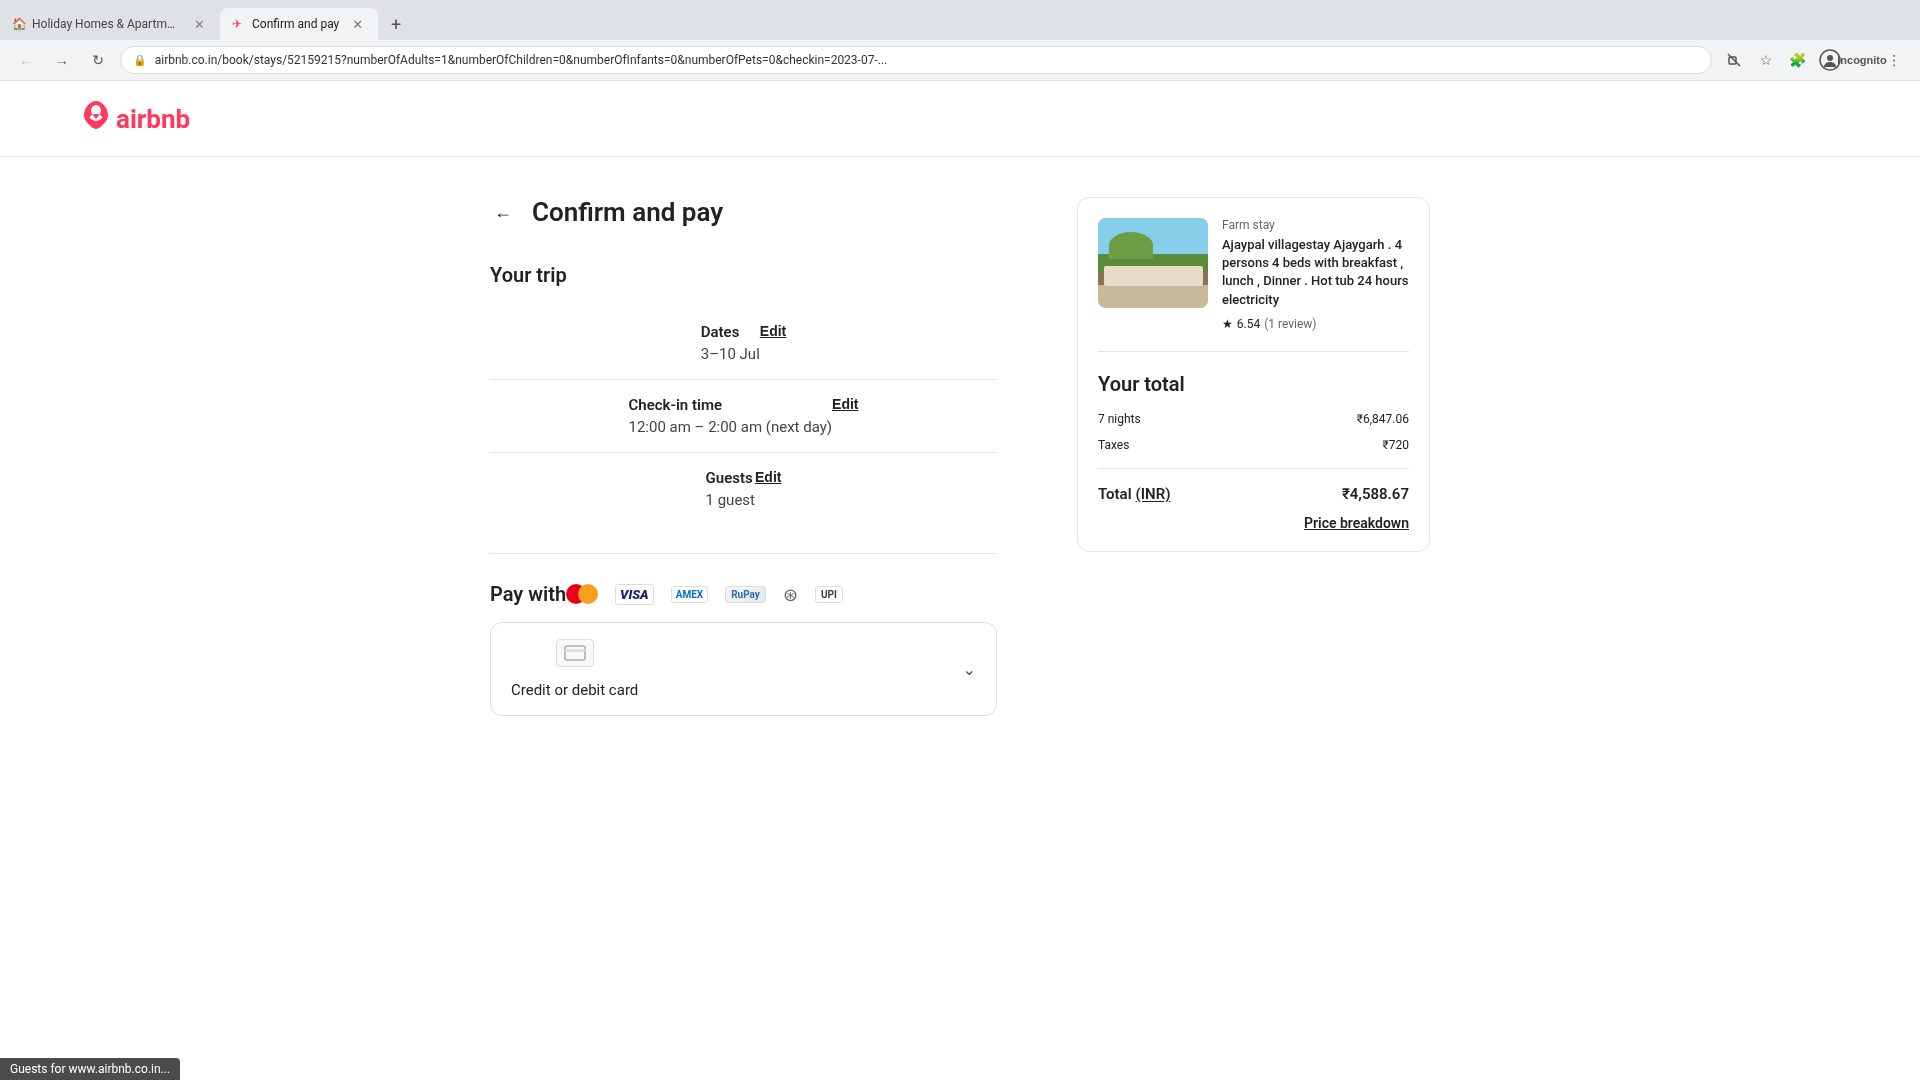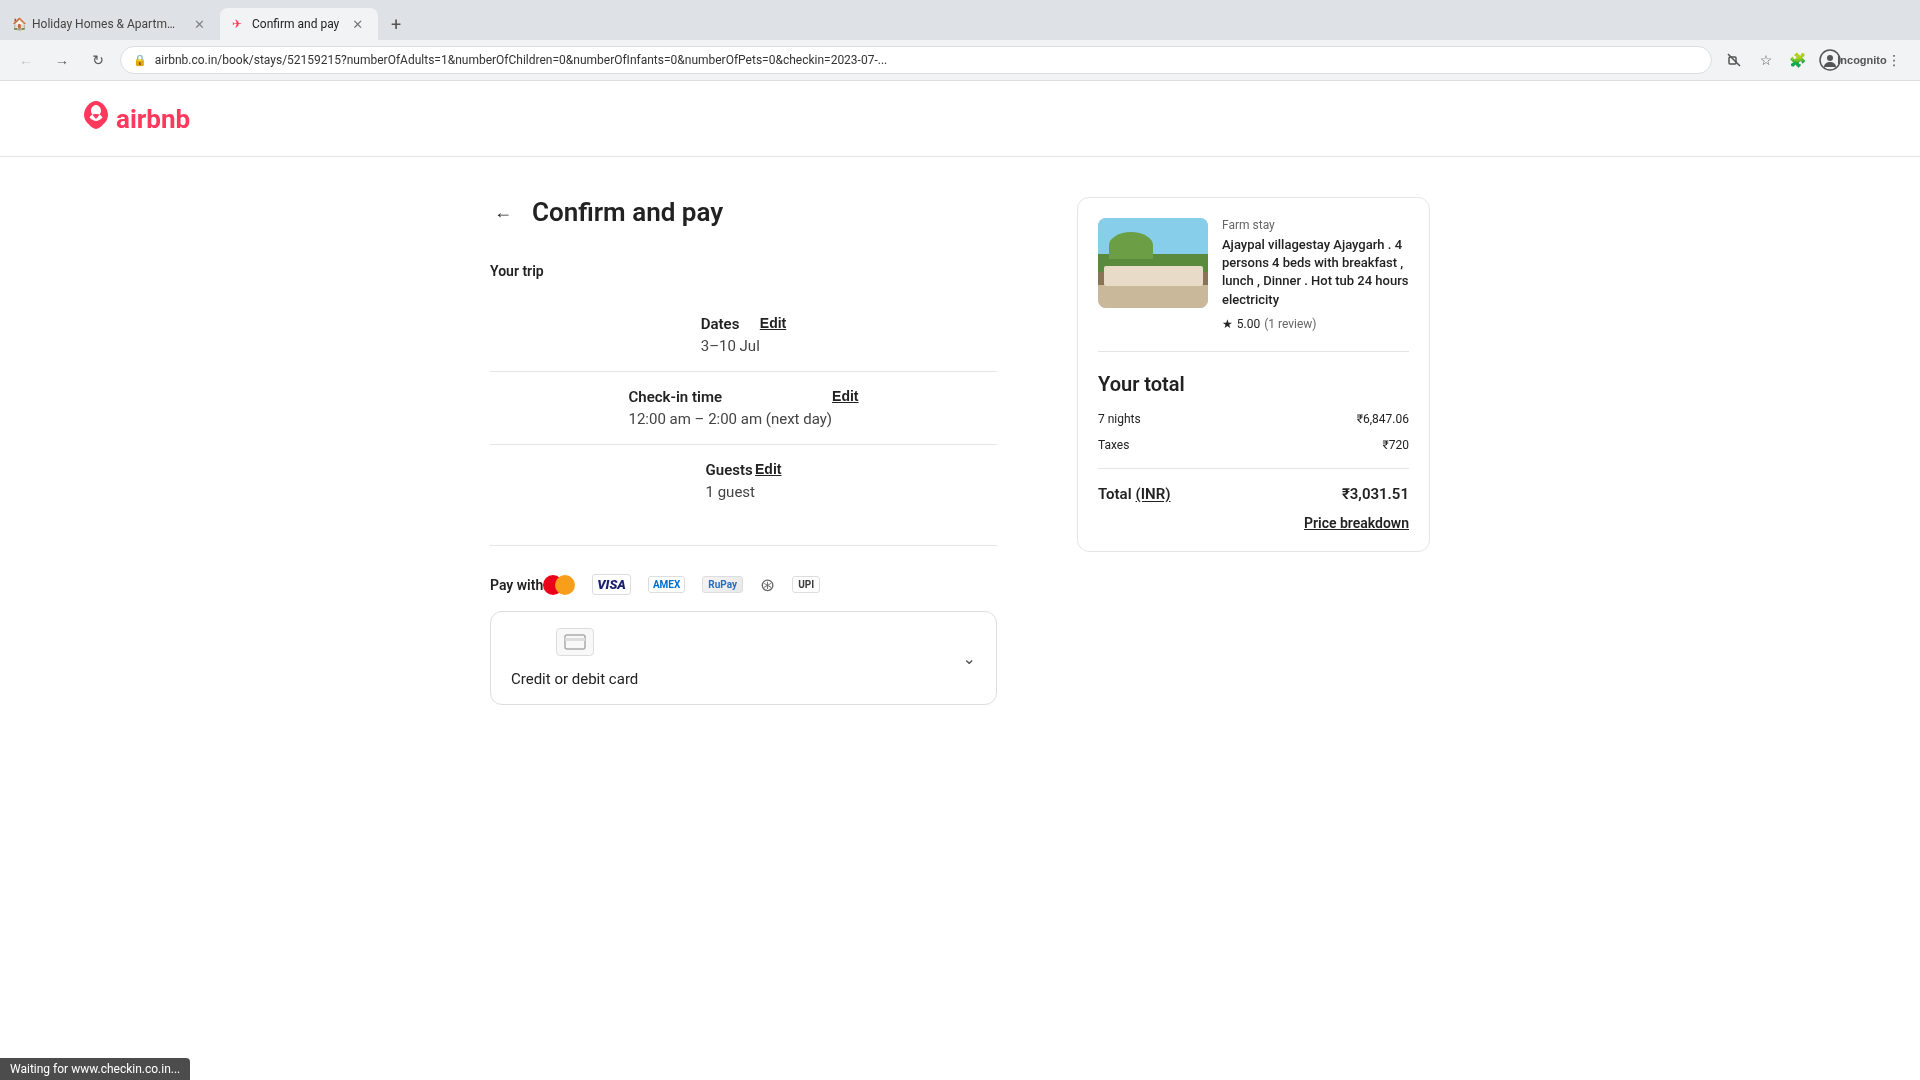--- a/index.html
+++ b/index.html
@@ -154,21 +154,21 @@
       border-radius: 50%;
       display: flex; align-items: center; justify-content: center;
     }
     .page-title {
       font-size: 26px;
       font-weight: 600;
       color: #222;
     }
 
     .section-title {
-      font-size: 14px;
+      font-size: 20px;
       font-weight: 600;
       margin-bottom: 20px;
       color: #222;
     }
 
     .trip-section {
       margin-bottom: 28px;
     }
 
     .trip-row {
@@ -588,21 +588,21 @@
 
         <div class="property-card-top">
           <div class="property-image">
             <div class="property-image-scene"></div>
           </div>
           <div class="property-info">
             <div class="property-type">Farm stay</div>
             <div class="property-name">Ajaypal villagestay Ajaygarh . 4 persons 4 beds with breakfast , lunch , Dinner . Hot tub 24 hours electricity</div>
             <div class="property-rating">
               <span class="star-icon">★</span>
-              <span>5.00</span>
+              <span>6.54</span>
               <span class="review-count">(1 review)</span>
             </div>
           </div>
         </div>
 
         <div class="price-section">
           <h3 class="price-section-title">Your total</h3>
 
           <div class="price-row">
             <span>7 nights</span>
@@ -614,25 +614,25 @@
             <span>₹720</span>
           </div>
 
           <hr class="price-divider">
 
           <div class="total-row">
             <div class="total-label">
               <span>Total</span>
               <span class="inr-underline">(INR)</span>
             </div>
-            <span>₹3,031.51</span>
+            <span>₹4,588.67</span>
           </div>
 
           <div class="price-breakdown-link">Price breakdown</div>
         </div>
       </div>
     </div>
   </div>
 </div>
 
 <div class="status-bar">
-  <span>Waiting for www.checkin.co.in...</span>
+  <span>Guests for www.airbnb.co.in...</span>
 </div>
 
 </body></html>

